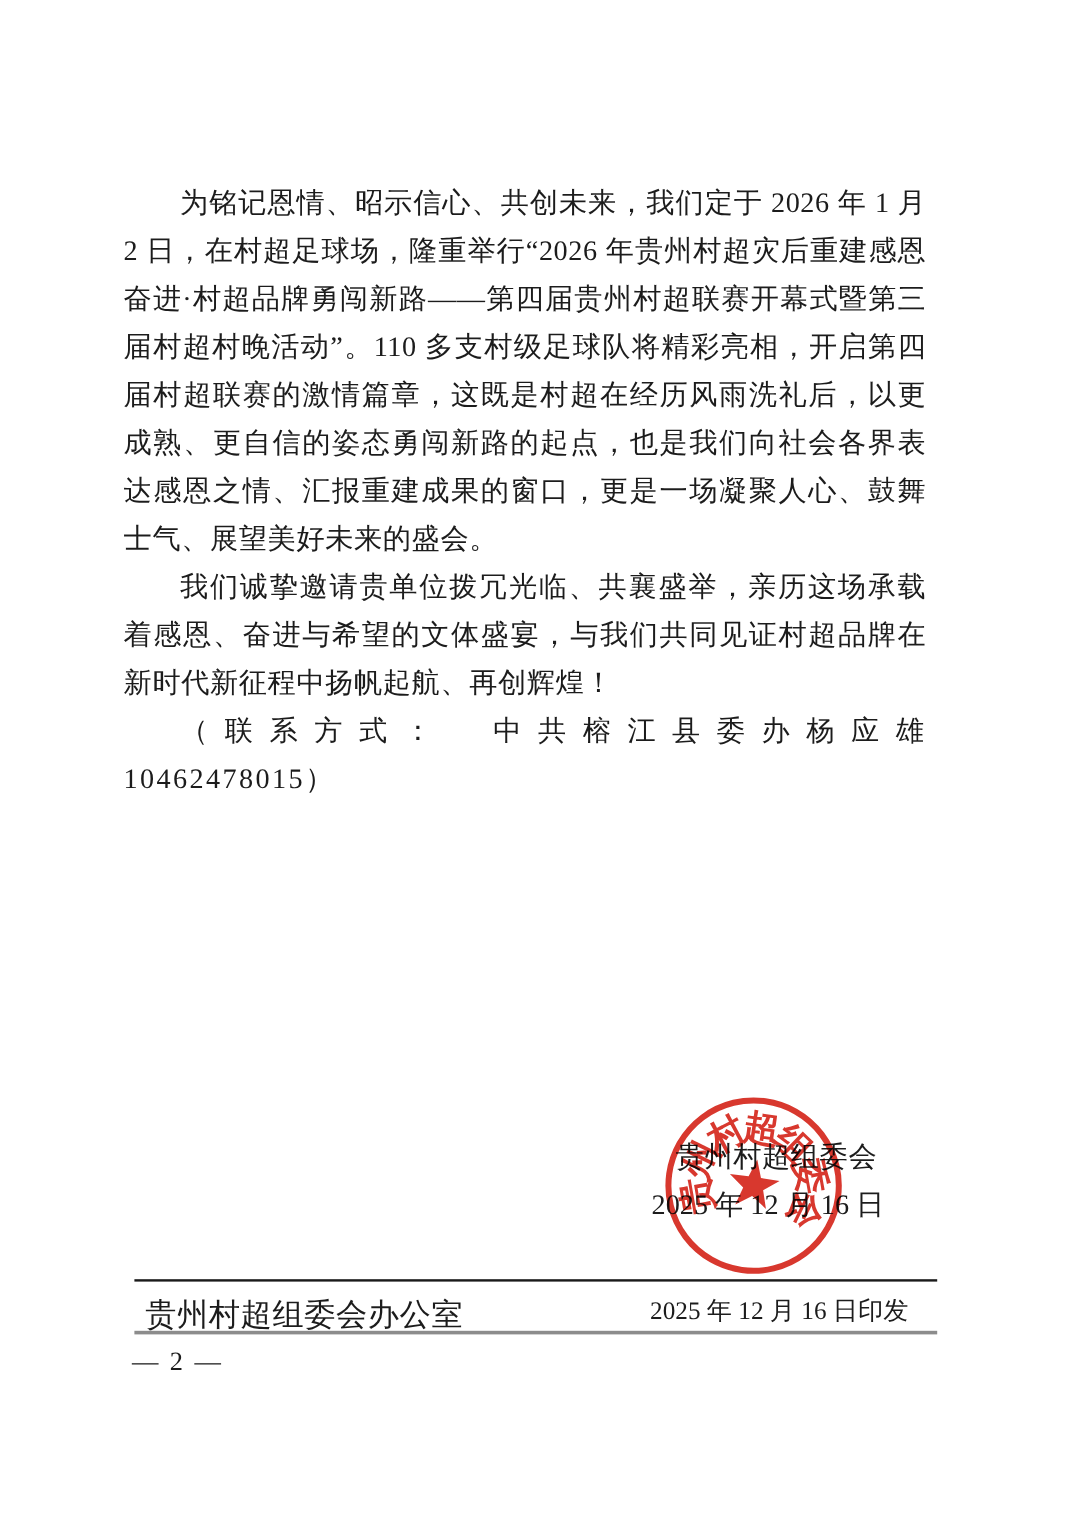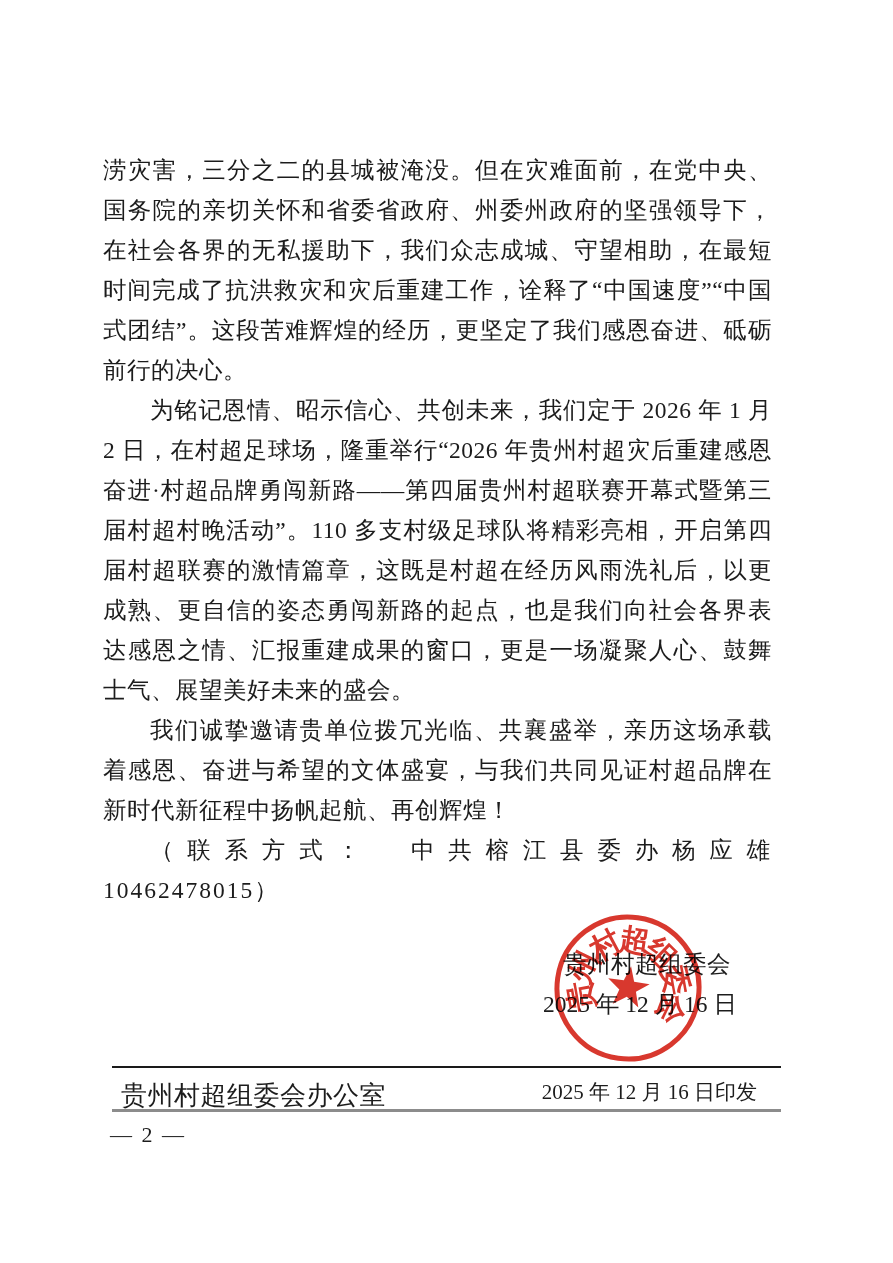--- a/index.html
+++ b/index.html
@@ -98,21 +98,20 @@
     font-size: 22px;
     letter-spacing: 2px;
   }
 </style>
 </head>
 <body>
 
 <div class="page">
 
   <div class="body-text">
-    <p>涝灾害，三分之二的县城被淹没。但在灾难面前，在党中央、国务院的亲切关怀和省委省政府、州委州政府的坚强领导下，在社会各界的无私援助下，我们众志成城、守望相助，在最短时间完成了抗洪救灾和灾后重建工作，诠释了“中国速度”“中国式团结”。这段苦难辉煌的经历，更坚定了我们感恩奋进、砥砺前行的决心。</p>
     <p class="indent">为铭记恩情、昭示信心、共创未来，我们定于 2026 年 1 月 2 日，在村超足球场，隆重举行“2026 年贵州村超灾后重建感恩奋进·村超品牌勇闯新路——第四届贵州村超联赛开幕式暨第三届村超村晚活动”。110 多支村级足球队将精彩亮相，开启第四届村超联赛的激情篇章，这既是村超在经历风雨洗礼后，以更成熟、更自信的姿态勇闯新路的起点，也是我们向社会各界表达感恩之情、汇报重建成果的窗口，更是一场凝聚人心、鼓舞士气、展望美好未来的盛会。</p>
     <p class="indent">我们诚挚邀请贵单位拨冗光临、共襄盛举，亲历这场承载着感恩、奋进与希望的文体盛宴，与我们共同见证村超品牌在新时代新征程中扬帆起航、再创辉煌！</p>
     <p class="indent contact">（联系方式：　中共榕江县委办杨应雄　10462478015）</p>
   </div>
 
   <div class="sig-name">贵州村超组委会</div>
   <div class="sig-date">2025 年 12 月 16 日</div>
 
   <svg class="seal" id="seal-svg" viewBox="0 0 156 156" xmlns="http://www.w3.org/2000/svg">
     <g id="seal-group" transform="rotate(8 78 78)">

